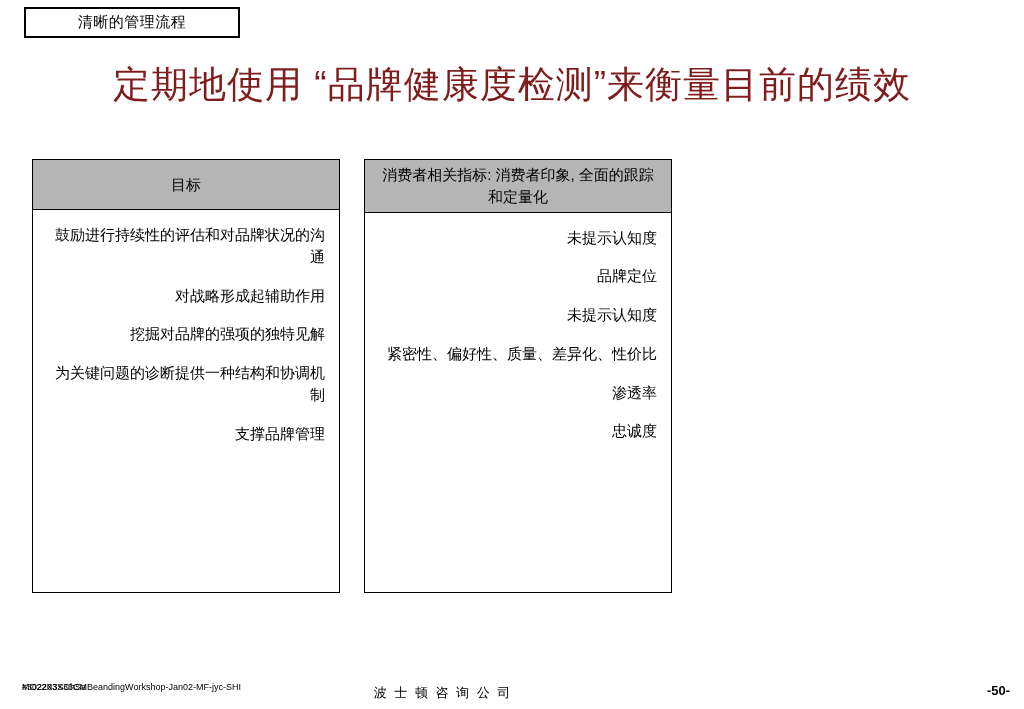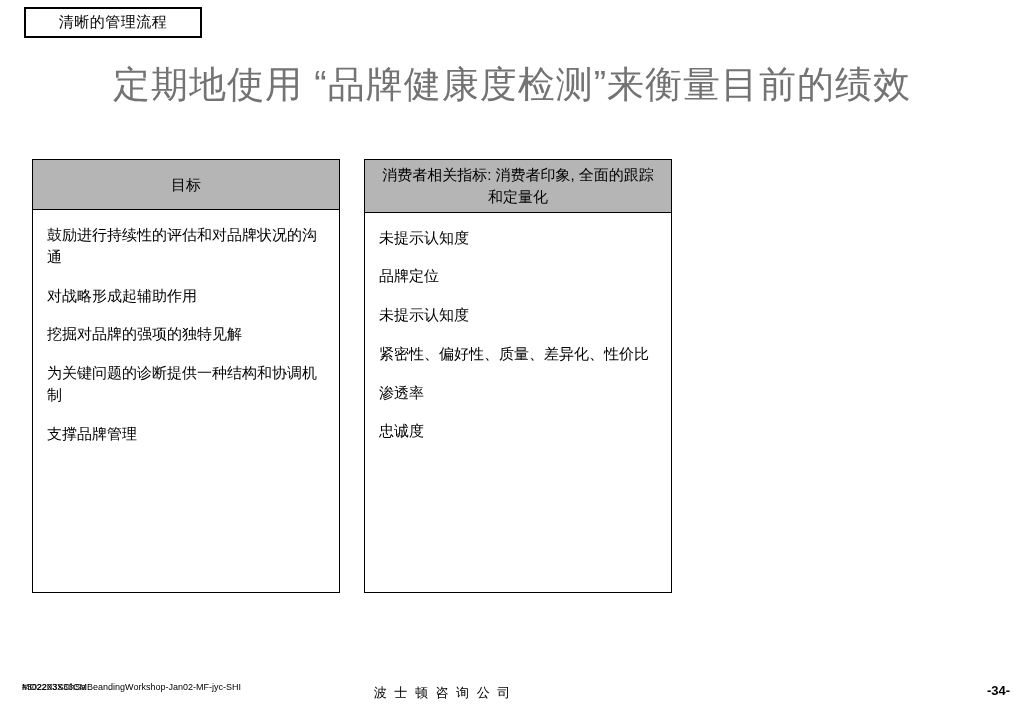--- a/index.html
+++ b/index.html
@@ -14,21 +14,21 @@
     color: #000000;
     position: relative;
     overflow: hidden;
   }
 
   
   .corner-tag {
     position: absolute;
     left: 24px;
     top: 7px;
-    width: 178px;
+    width: 216px;
     height: 31px;
     border: 2px solid #000000;
     background: #ffffff;
     display: flex;
     align-items: center;
     justify-content: center;
     font-size: 15px;
     letter-spacing: 0.5px;
     box-sizing: border-box;
   }
@@ -36,21 +36,21 @@
   
   .slide-title {
     position: absolute;
     left: 40px;
     top: 62px;
     width: 944px;
     text-align: center;
     font-size: 37px;
     line-height: 1.25;
     letter-spacing: 1px;
-    color: #737373;
+    color: #7f1d1d;
   }
 
   
   .columns {
     position: absolute;
     left: 32px;
     top: 159px;
     width: 960px;
     display: flex;
     gap: 24px;
@@ -74,20 +74,21 @@
     text-align: center;
     font-size: 15px;
     line-height: 1.45;
     padding: 4px 10px;
     box-sizing: border-box;
   }
   .col-body {
     padding: 14px 14px 10px 14px;
     box-sizing: border-box;
     flex: 1;
+    text-align: right;
   }
   .col-item {
     font-size: 15px;
     line-height: 1.45;
     margin-bottom: 17px;
   }
   .col-item:last-child {
     margin-bottom: 16px;
   }
 
@@ -159,13 +160,13 @@
   </div>
 
 
 </div>
 
 <div class="footer-left">
   <span class="line-a">#302203X36CMBeandingWorkshop-Jan02-MF-jyc-SHI</span>
   <span class="line-b">MO22X3SChSa</span>
 </div>
 <div class="footer-center">波 士 顿 咨 询 公 司</div>
-<div class="footer-right">-34-</div>
+<div class="footer-right">-50-</div>
 
 </body></html>

